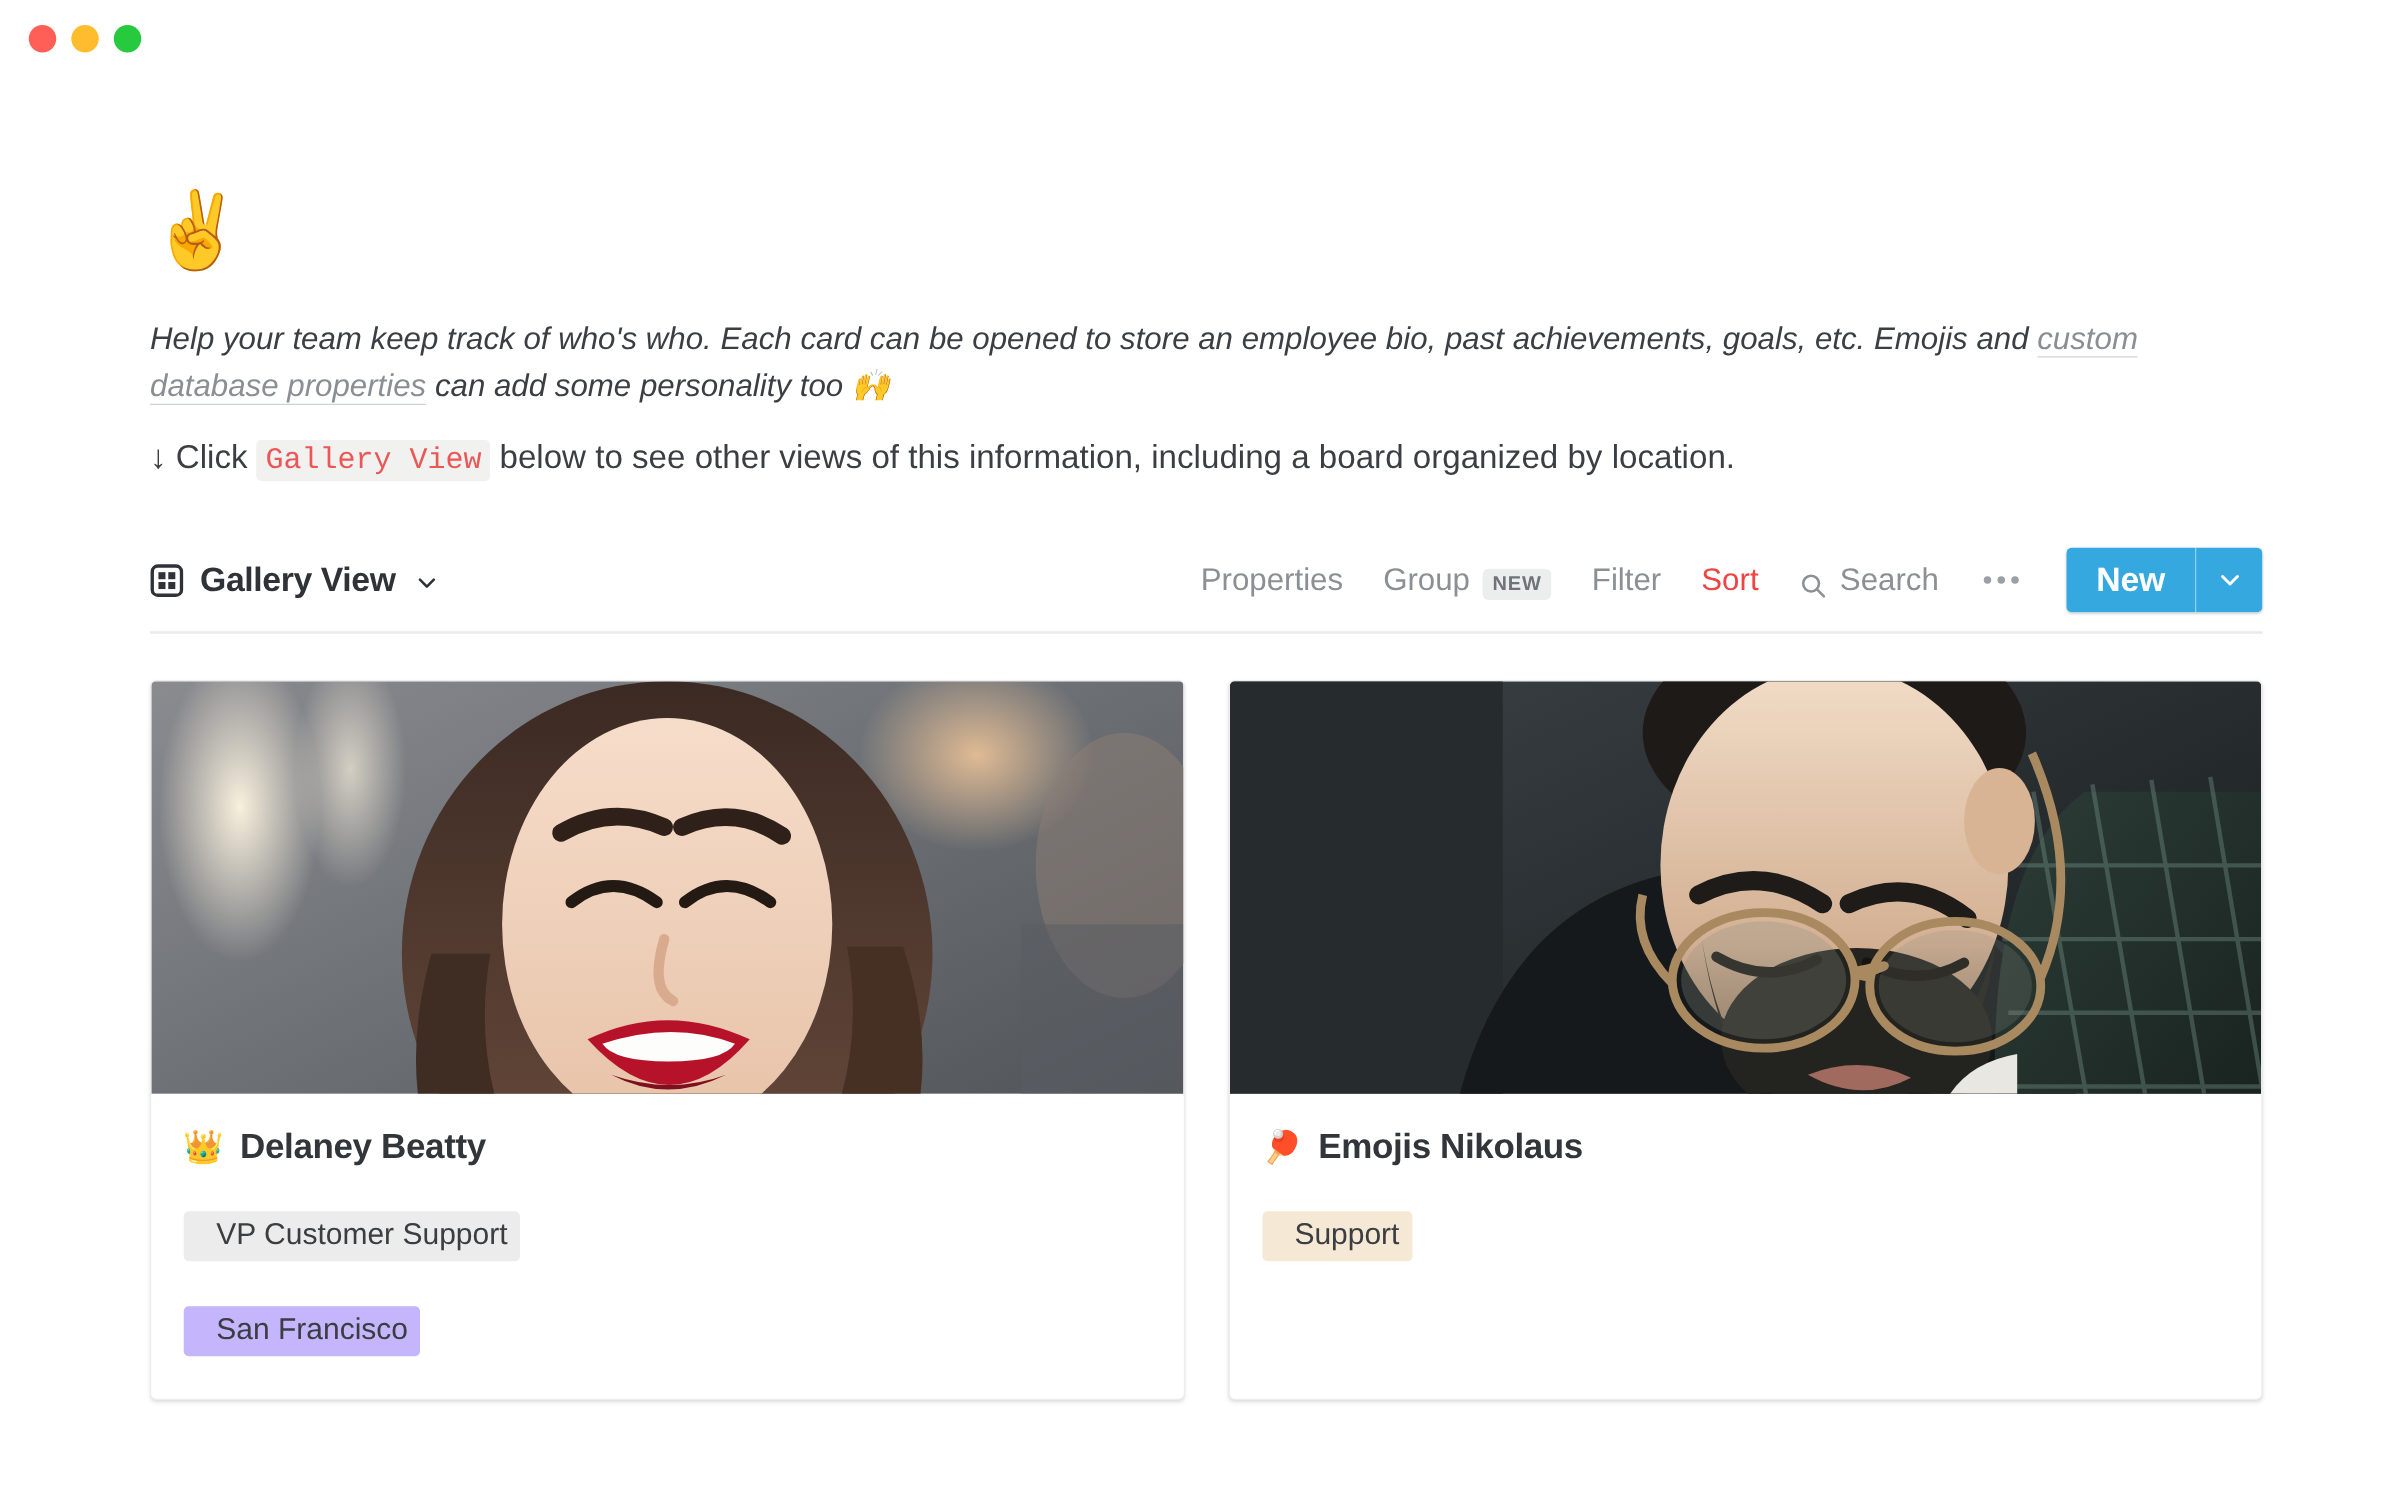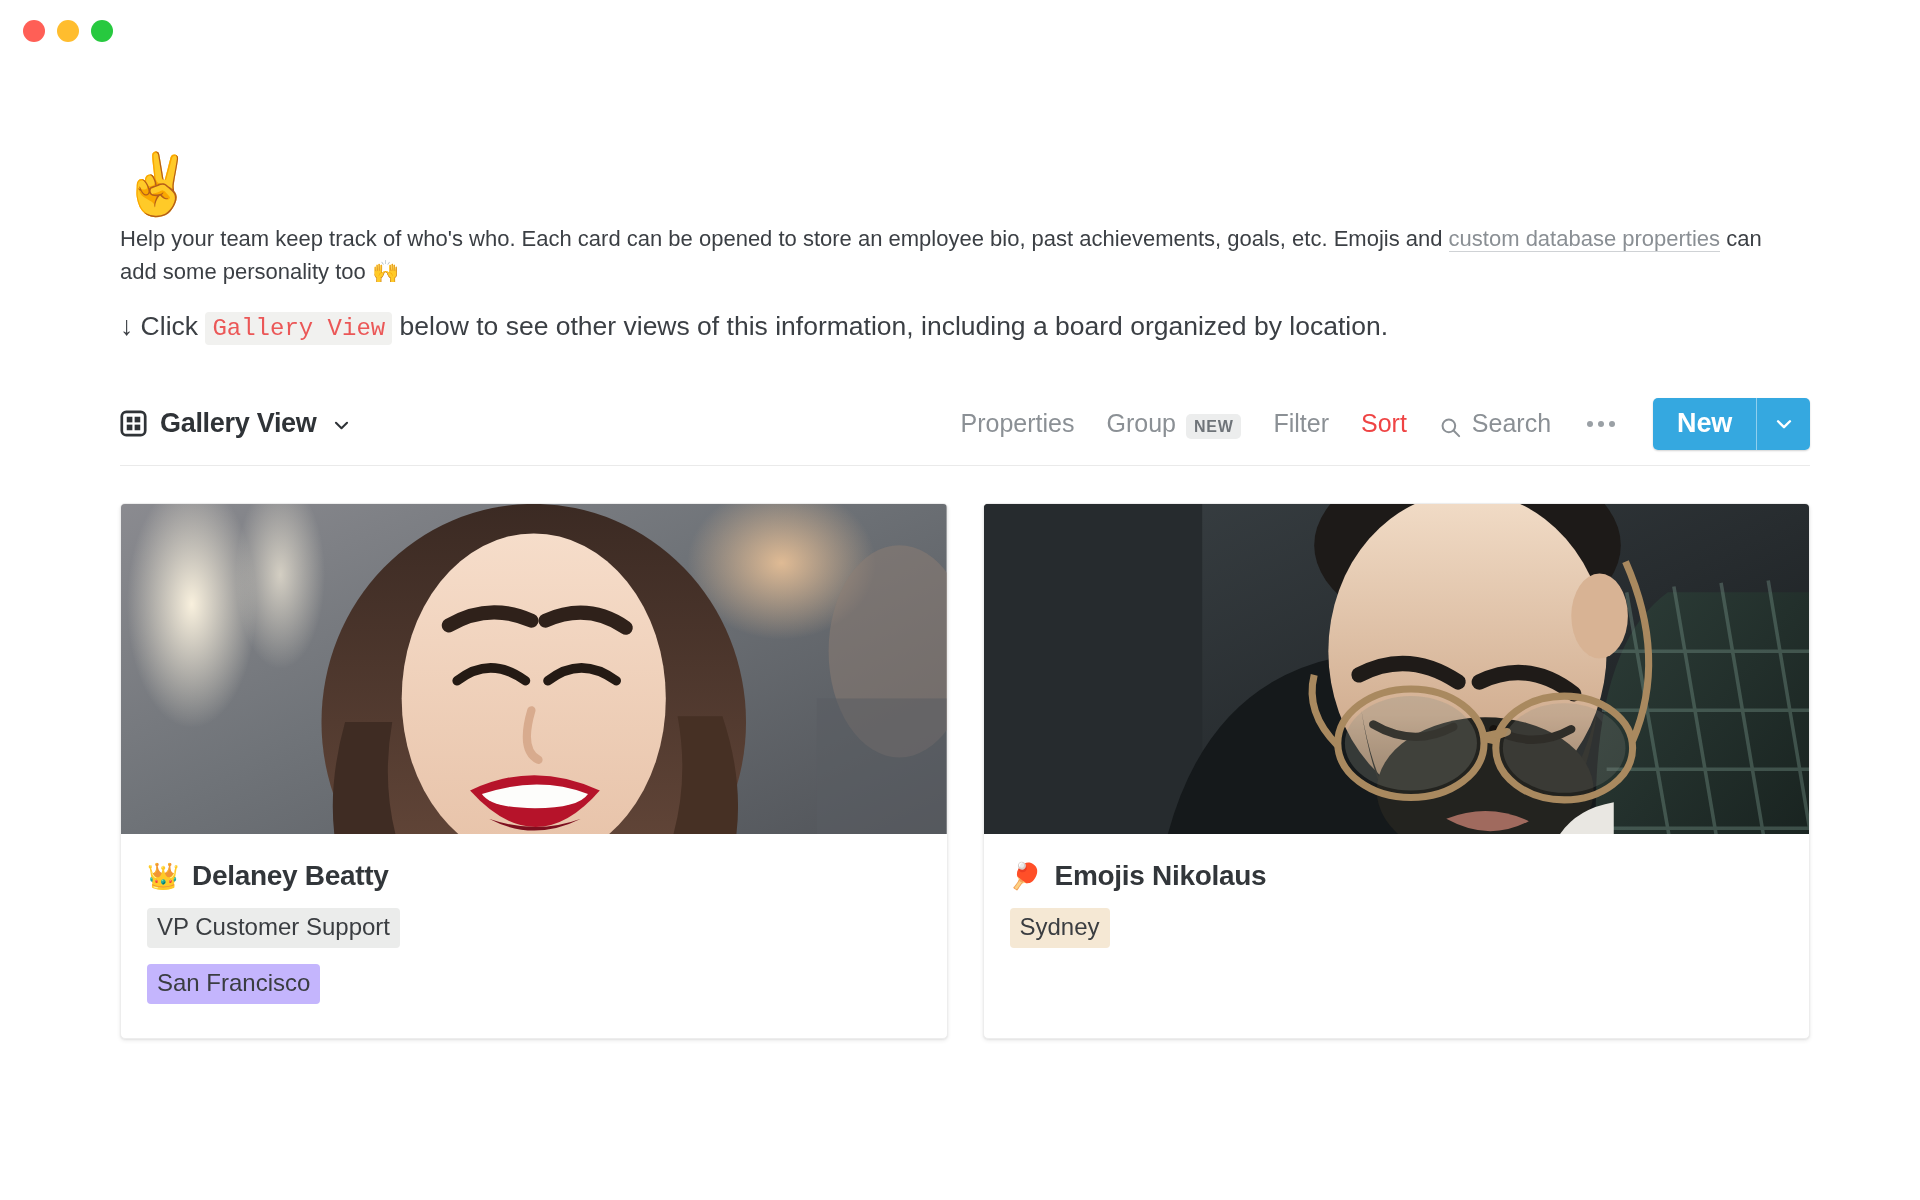--- a/index.html
+++ b/index.html
@@ -49,25 +49,26 @@
     line-height: 1.06;
   }
   .page-title-emoji {
     font-size: 60px;
     line-height: 1;
     position: relative;
     top: 3px;
   }
 
   .page-desc {
-    margin-top: 10px;
-    font-size: 22px;
+    margin-top: 40px;
+    font-size: 25px;
     line-height: 1.52;
     color: #3b3f44;
     max-width: 1680px;
+    font-style: italic;
   }
   .inline-link {
     color: #8a8f94;
     border-bottom: 1.5px solid #cfd2d5;
     text-decoration: none;
     cursor: pointer;
   }
 
   .page-note {
     margin-top: 18px;
@@ -228,22 +229,22 @@
     color: #32363a;
     letter-spacing: -0.3px;
   }
   .card-title-emoji { font-size: 26px; line-height: 1; }
 
   .tag {
     display: inline-block;
     font-size: 24px;
     color: #3a3d41;
     border-radius: 4px;
-    padding: 4px 10px 6px 10px;
-    margin-top: 16px;
+    padding: 4px 10px 6px 26px;
+    margin-top: 36px;
     line-height: 1.25;
   }
   .tag-row { display: block; }
   .tag-gray  { background: #ebeceb; }
   .tag-blue  { background: #c4b5fd; }
   .tag-tan   { background: #f5e8d4; }
 </style>
 </head>
 <body>
 
@@ -475,19 +476,19 @@
 
           <path d="M478 330 q10 -44 56 -52 l0 52 z" fill="#e9e7e2"></path>
         </svg>
       </div>
       <div class="card-body">
         <div class="card-title">
           <span class="card-title-emoji">🏓</span>
           <span>Emojis Nikolaus</span>
         </div>
         <div class="tag-row">
-          <span class="tag tag-tan">Sydney</span>
+          <span class="tag tag-tan">Support</span>
         </div>
       </div>
     </div>
 
   </div>
 </div>
 
 </body></html>

